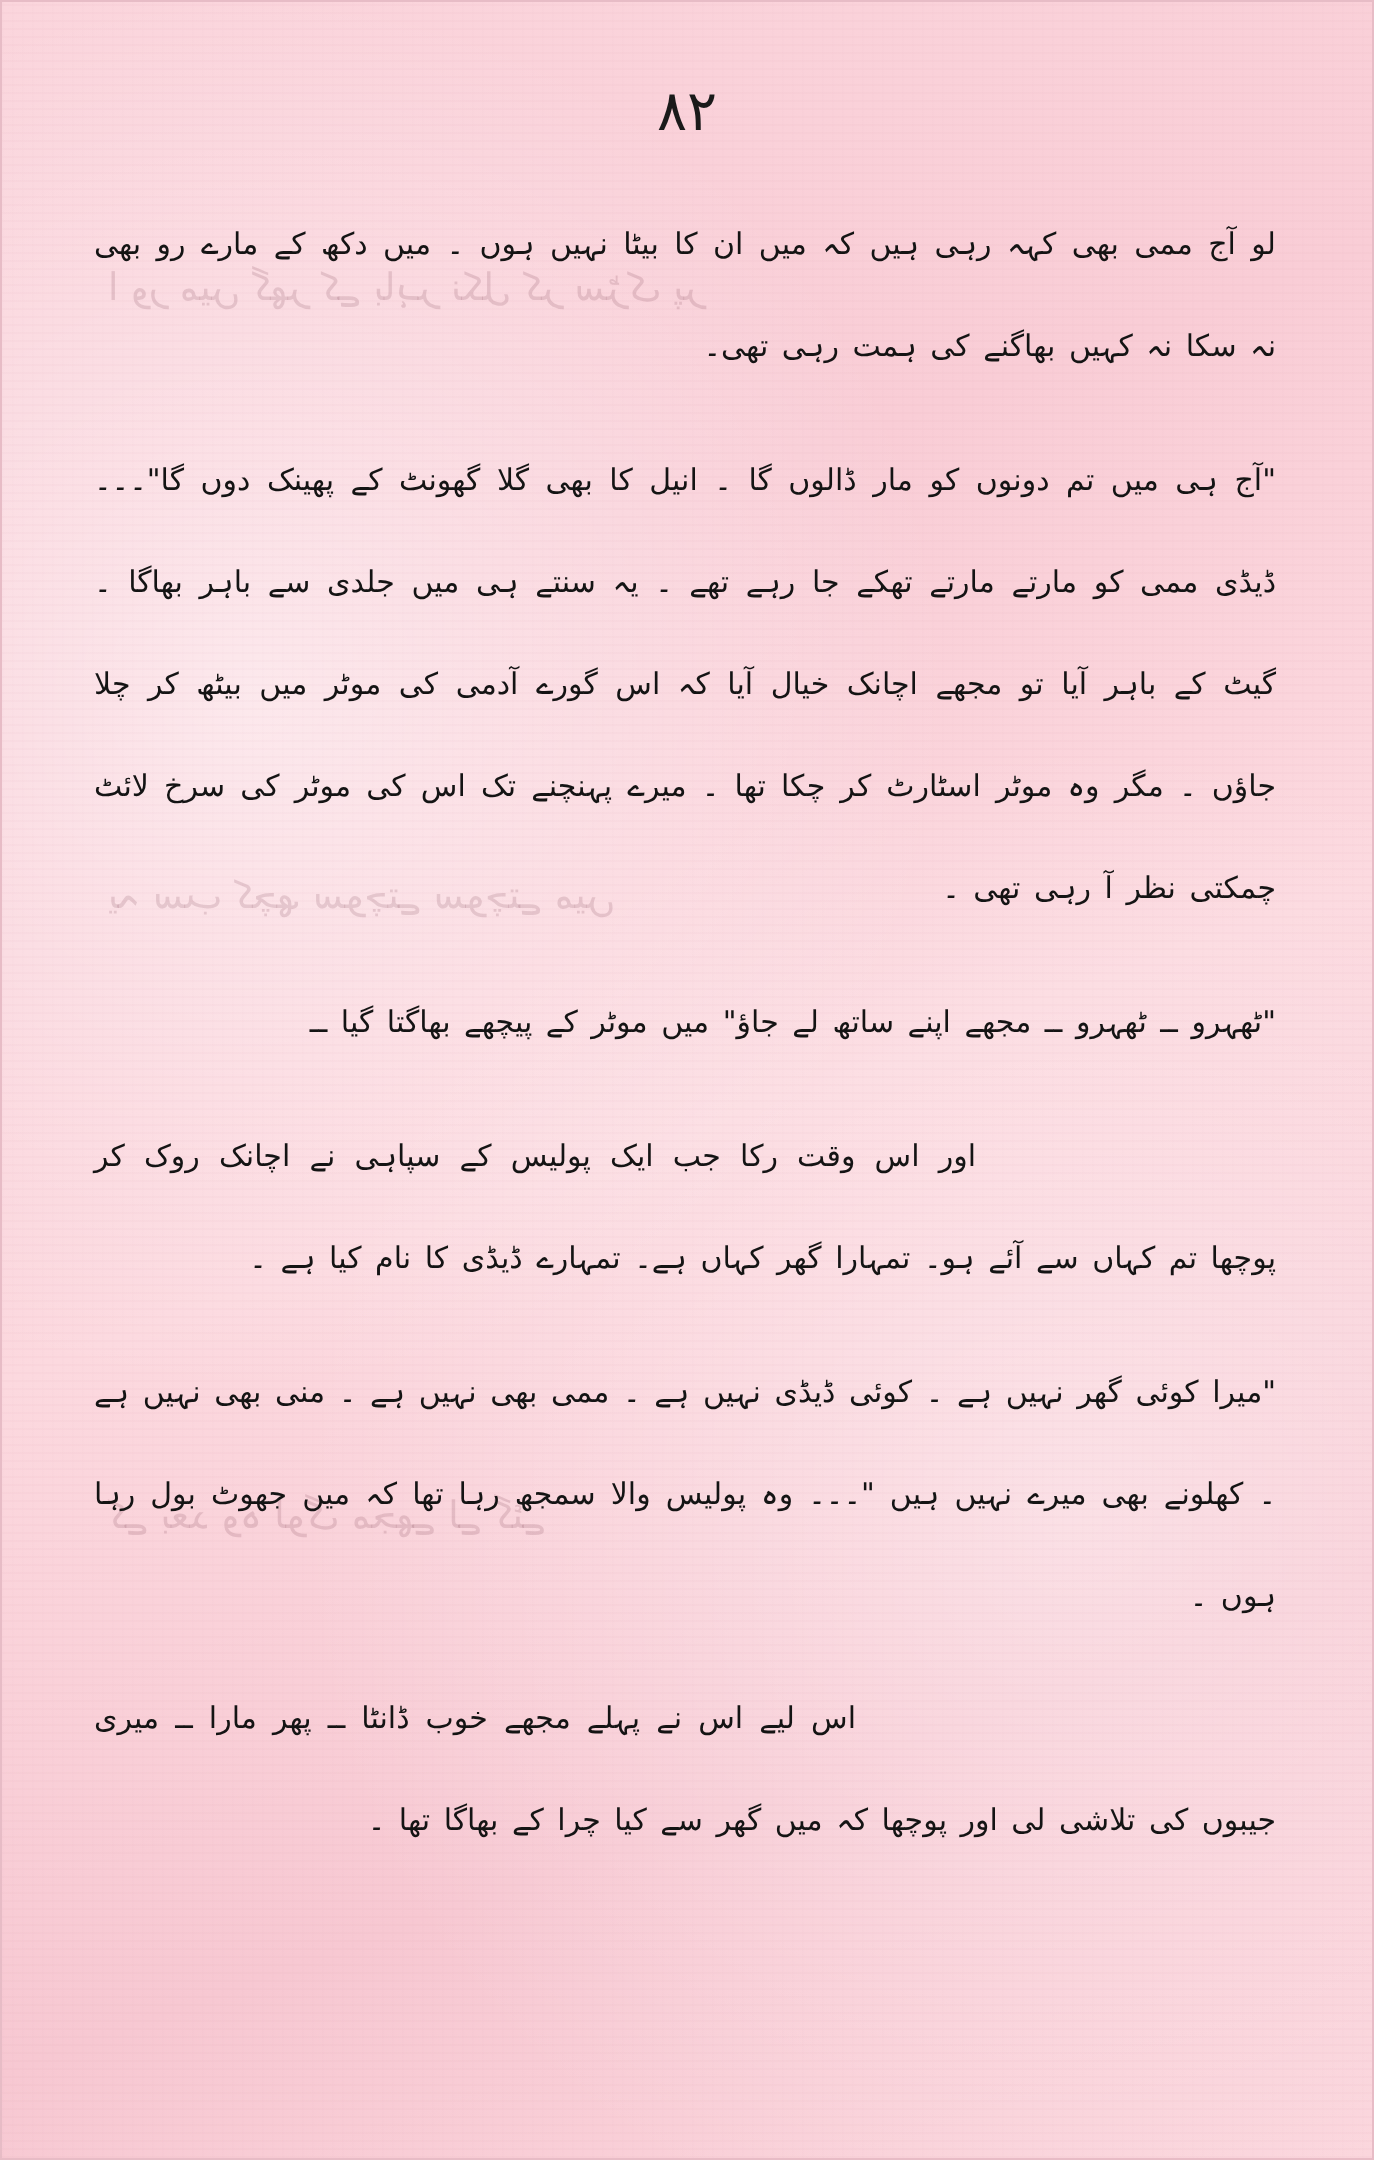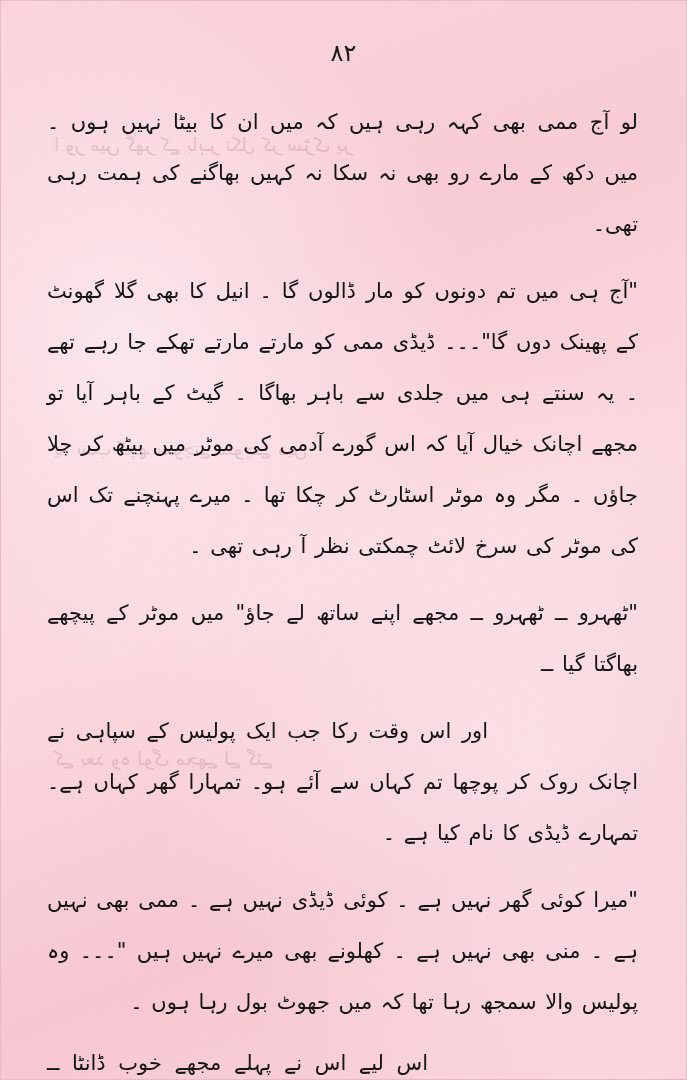--- a/index.html
+++ b/index.html
@@ -47,39 +47,39 @@
   .bleed.b1 { top: 126px; right: 52px; width: 580px; }
   .bleed.b2 { top: 430px; right: 52px; width: 580px; }
   .bleed.b3 { top: 740px; right: 52px; width: 580px; }
 
   .page-number {
     position: absolute;
     top: 38px;
     left: 0;
     right: 0;
     text-align: center;
-    font-size: 24px;
+    font-size: 28px;
     color: #1a1a1a;
     direction: rtl;
     font-family: "DejaVu Sans", sans-serif;
   }
 
   .text-body {
     position: absolute;
     top: 96px;
     right: 48px;
     left: 46px;
     direction: rtl;
     text-align: justify;
     text-align-last: right;
     color: #141414;
   }
   .para {
     margin: 0 0 16px 0;
-    font-size: 21px;
+    font-size: 15px;
     line-height: 51px;
     letter-spacing: 0.2px;
     text-indent: 0;
     word-spacing: 2px;
     font-family: "DejaVu Sans", sans-serif;
   }
   .para.indent-lg {
     text-indent: 150px;
   }
   .para.indent-xl {

